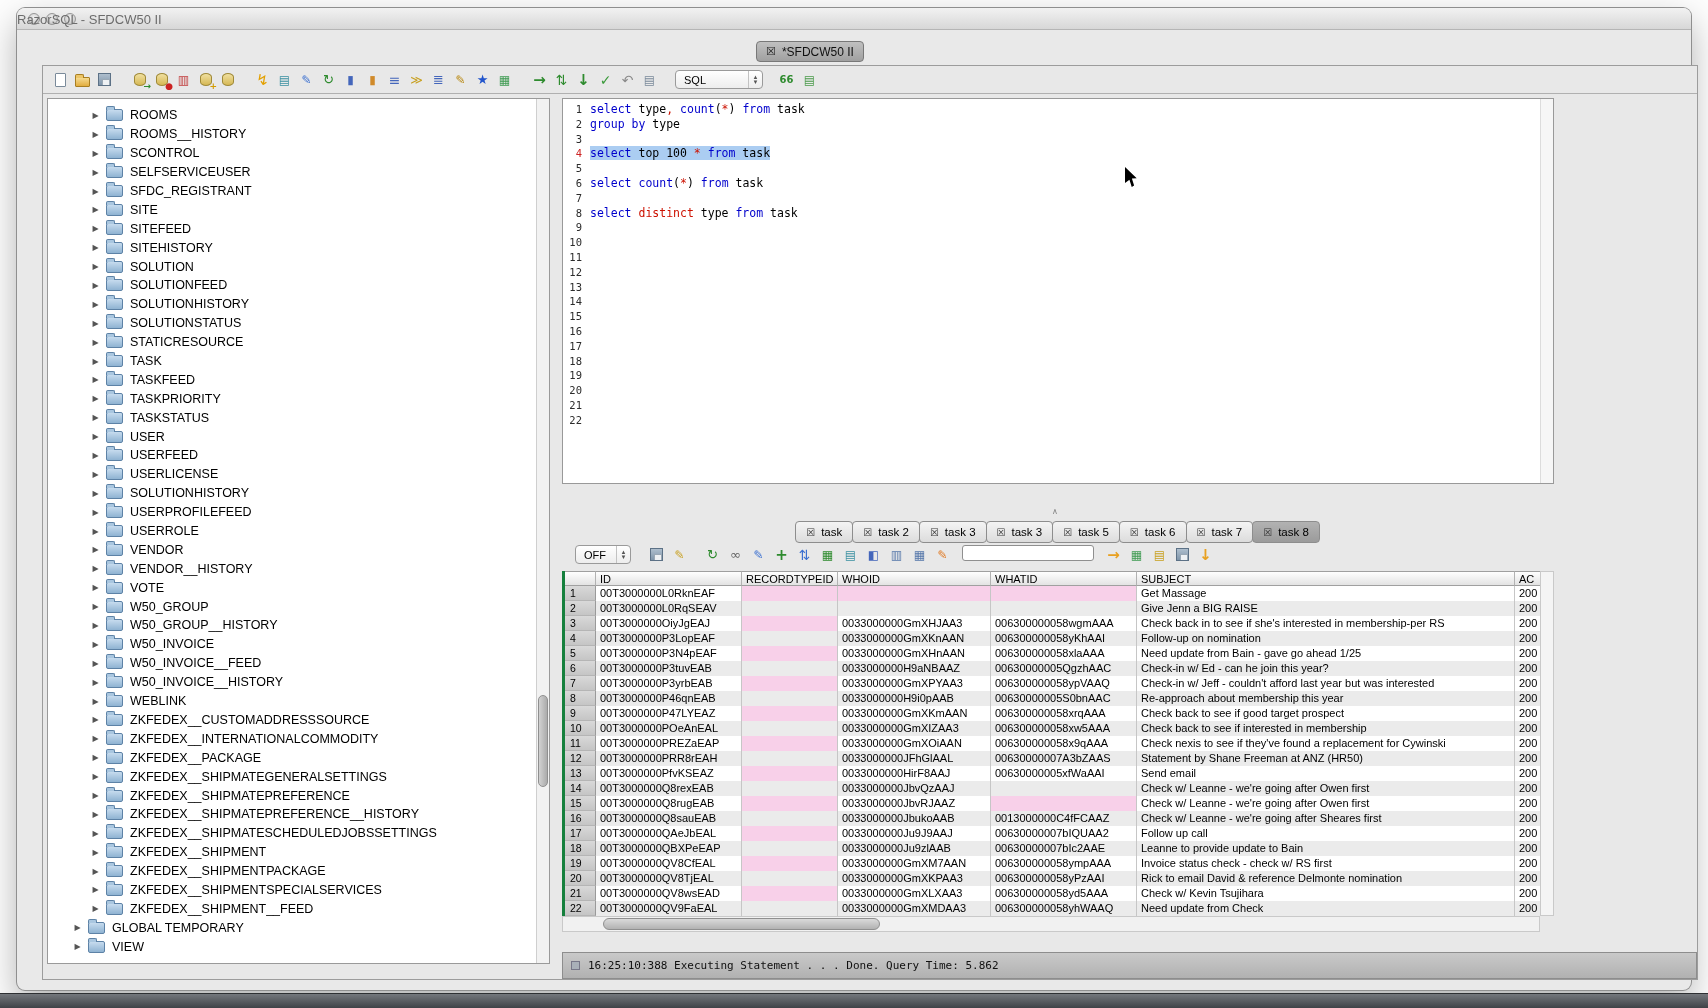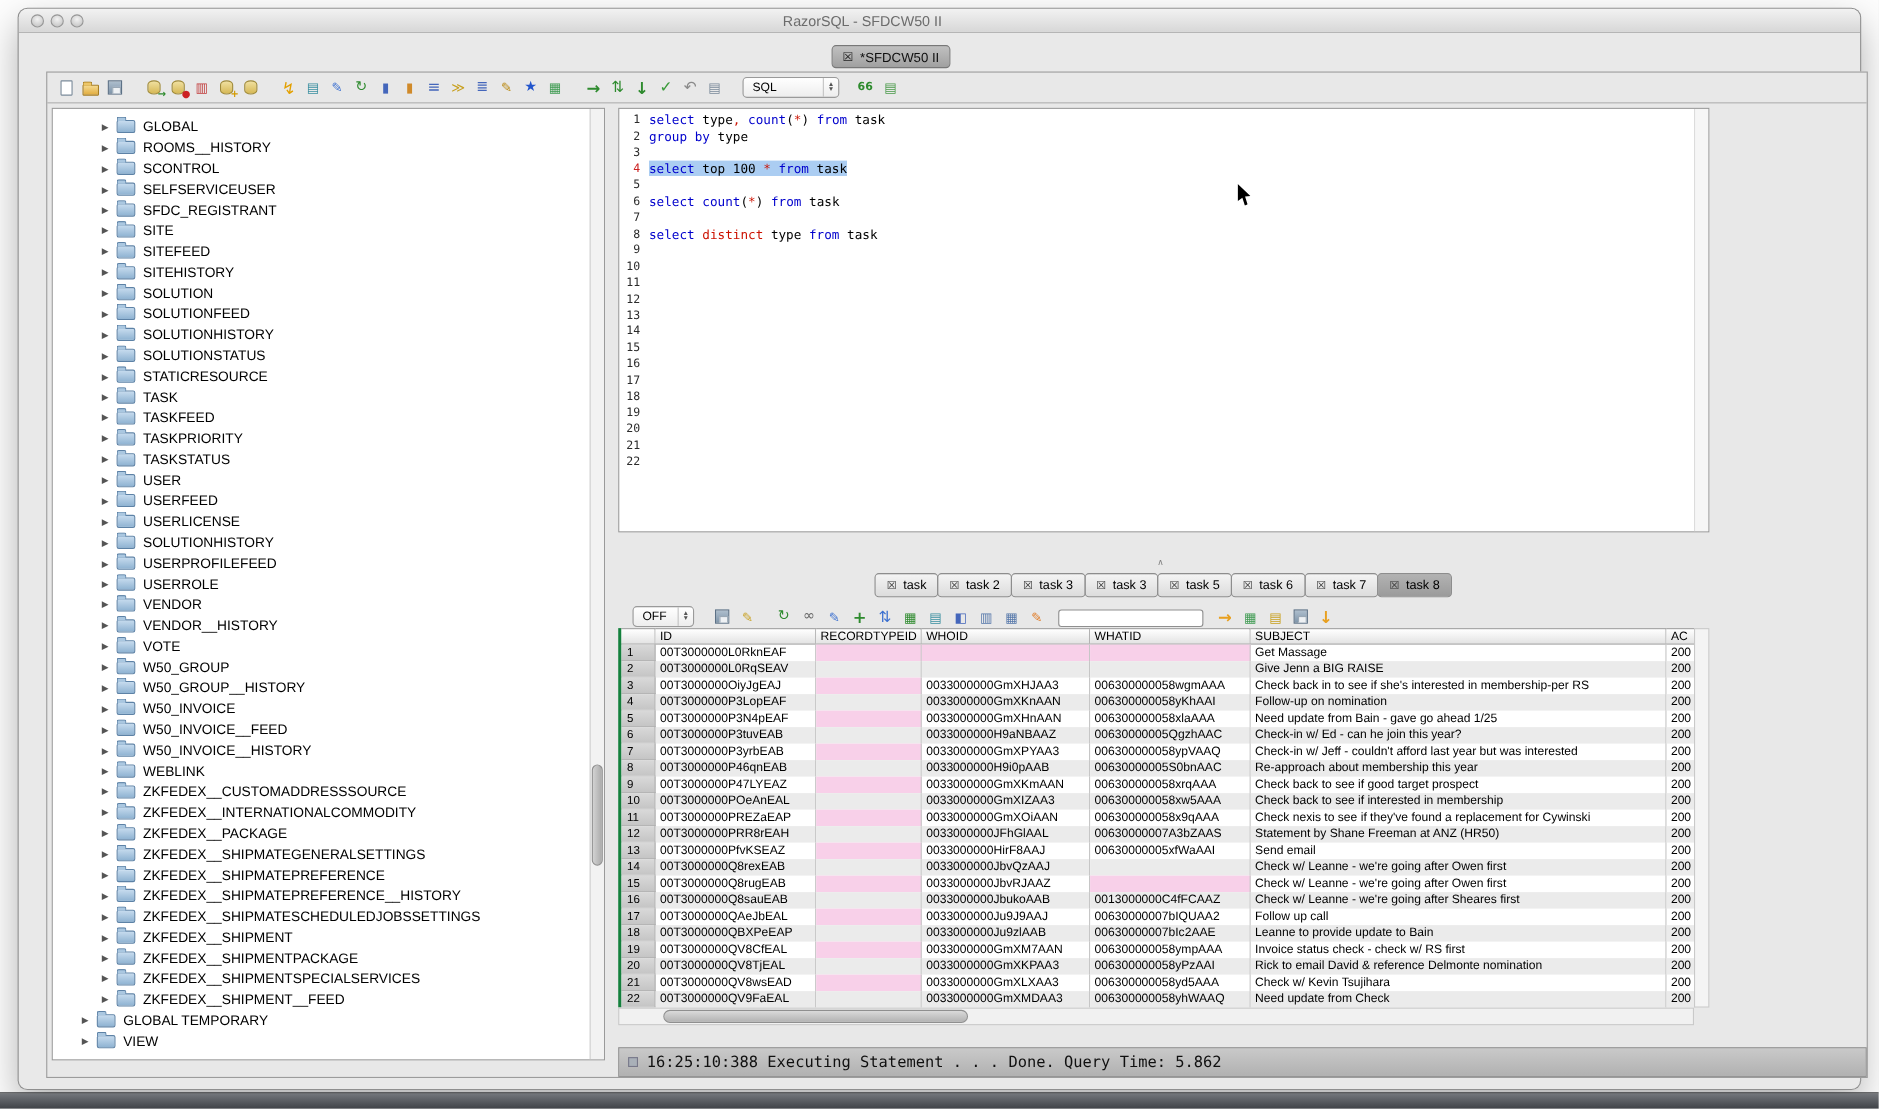--- a/index.html
+++ b/index.html
@@ -3,21 +3,21 @@
 <meta charset="utf-8">
 <style>
   *{box-sizing:border-box}
   html,body{margin:0;padding:0}
   body{width:1708px;height:1008px;background:#fdfdfd;font-family:"Liberation Sans",sans-serif;position:relative;overflow:hidden;-webkit-font-smoothing:antialiased}
 
   
   #window{position:absolute;left:17px;top:8px;width:1674px;height:982px;border-radius:8px;background:#e9e9e9;box-shadow:0 0 0 1px #8f8f8f,0 14px 34px rgba(0,0,0,.30)}
   #titlebar{height:22px;background:linear-gradient(#f2f2f2,#d7d7d7);border-bottom:1px solid #b5b5b5;border-radius:8px 8px 0 0;position:relative}
   .traffic{position:absolute;top:5px;width:12px;height:12px;border-radius:50%;background:radial-gradient(circle at 50% 35%,#f2f2f2,#bdbdbd);border:1px solid #969696}
-  #title-text{position:absolute;left:0;top:4px;width:1534px;text-align:center;font-size:13px;color:#6c6c6c}
+  #title-text{position:absolute;left:0;top:4px;width:1534px;text-align:left;font-size:13px;color:#6c6c6c}
   #doc-tab{position:absolute;top:33px;left:739px;height:21px;padding:0 9px;background:linear-gradient(#c0c0c0,#a0a0a0);border:1px solid #787878;border-radius:4px;display:flex;align-items:center;gap:6px;font-size:12px;color:#101010}
   #doc-tab .x{font-family:"DejaVu Sans",sans-serif;font-size:11px;color:#222}
 
   
   #content-frame{position:absolute;left:25px;top:57px;width:1656px;height:915px;background:#e8e8e8;border:1px solid #9c9c9c}
 
   
   #main-toolbar{position:absolute;left:26px;top:58px;width:1654px;height:28px;border-bottom:1px solid #b0b0b0;display:flex;align-items:center;padding-left:8px}
   .tb-group{display:flex;gap:3px;align-items:center;margin-right:16px}
   .tbicon{width:19px;height:19px;display:flex;align-items:center;justify-content:center;font-family:"DejaVu Sans",sans-serif;font-size:12px;position:relative}
@@ -55,38 +55,38 @@
   #editor-status{position:absolute;left:545px;top:481px;width:992px;height:19px;background:linear-gradient(#c4c4c4,#acacac);border:1px solid #898989;display:flex;align-items:center;justify-content:center;gap:17px;font-size:11px;color:#101010;white-space:nowrap}
   #split-handle{position:absolute;left:1035px;top:499px;font-size:8px;color:#808080;font-family:"DejaVu Sans",sans-serif}
 
   
   #results-tabs{position:absolute;left:545px;top:508px;width:992px;height:27px;display:flex;align-items:flex-end;justify-content:center}
   .rtab{height:22px;padding:0 10px;display:flex;align-items:center;gap:6px;font-size:11.5px;color:#000;background:linear-gradient(#f4f4f4,#dcdcdc);border:1px solid #8d8d8d;border-radius:4px;margin-left:-1px}
   .rtab.active{background:linear-gradient(#b2b2b2,#9b9b9b)}
   .rtab .x{font-family:"DejaVu Sans",sans-serif;font-size:10px;color:#333}
 
   
-  #results-toolbar{position:absolute;left:545px;top:537px;width:992px;height:25px;display:flex;align-items:flex-end;gap:4px;padding-left:13px}
+  #results-toolbar{position:absolute;left:545px;top:537px;width:992px;height:25px;display:flex;align-items:flex-start;gap:4px;padding-left:13px}
   #off-combo{width:56px;margin-right:12px}
   #grid-search{width:132px;height:16px;border:1px solid #8f8f8f;border-radius:3px;font-size:11px;padding:0 4px;margin:0 6px;background:#fff;font-family:"Liberation Sans",sans-serif}
 
   
   #results-table{position:absolute;left:545px;top:563px;width:978px;background:#fff;border-left:3px solid #15803d}
   .trow{display:grid;grid-template-columns:31px 146px 96px 153px 146px 378px 26px;height:15px;line-height:14px;font-size:11px}
   .cell{border-right:1px solid #c6c6c6;padding:0 4px;overflow:hidden;white-space:nowrap;color:#000}
   .trow.header .cell{background:linear-gradient(#ffffff,#e3e3e3);border-top:1px solid #a0a0a0;border-bottom:1px solid #a0a0a0;border-right:1px solid #b2b2b2}
   .rownum{background:linear-gradient(#d9d9d9,#c5c5c5);border-right:1px solid #9a9a9a;border-bottom:1px solid #b5b5b5;padding-left:5px;font-size:10.5px}
   .trow.g .cell:not(.rownum){background:#ebebeb}
   .trow .cell.null{background:#f8d0e9}
   #results-vscroll{position:absolute;left:1523px;top:563px;width:14px;height:345px;background:#f4f4f4;border:1px solid #c9c9c9}
   #results-hscroll{position:absolute;left:545px;top:908px;width:978px;height:16px;background:#f1f1f1;border:1px solid #c9c9c9}
   #hthumb{position:absolute;left:40px;top:1px;width:277px;height:12px;background:linear-gradient(#dadada,#b2b2b2);border:1px solid #8f8f8f;border-radius:6px}
 
   
-  #status-bar{position:absolute;left:545px;top:944px;width:1135px;height:27px;background:linear-gradient(#c9c9c9,#b1b1b1);border:1px solid #8d8d8d;display:flex;align-items:center;gap:8px;padding-left:8px;font-family:"DejaVu Sans Mono",monospace;font-size:14px;color:#101010}
+  #status-bar{position:absolute;left:545px;top:944px;width:1135px;height:27px;background:linear-gradient(#c9c9c9,#b1b1b1);border:1px solid #8d8d8d;display:flex;align-items:center;gap:8px;padding-left:8px;font-family:"DejaVu Sans Mono",monospace;font-size:11px;color:#101010}
   #status-led{width:9px;height:9px;background:#a9b0b8;border:1px solid #778}
 
   
   #dock{position:absolute;left:0;top:993px;width:1708px;height:15px;background:linear-gradient(#74777c,#3f4247);border-top:1px solid #2e3033}
   #cursor{position:absolute;left:1125px;top:167px;width:13px;height:20px;background:#000;clip-path:polygon(0% 0%,0% 80%,34% 64%,52% 100%,70% 93%,53% 58%,90% 56%);filter:drop-shadow(0 0 1px #fff)}
 </style>
 </head>
 <body>
 
 <div id="window">
@@ -170,21 +170,21 @@
         <span class="tbicon" style="color: rgb(46, 139, 46); font-size: 10px; font-weight: 700;">66</span>
         <span class="tbicon" style="color: rgb(74, 154, 74);">▤</span>
       </span>
   </div>
 
   <div id="tree-panel">
     <div id="tree-items">
         <div class="tree-row lvl2">
           <span class="twisty">▶</span>
           <span class="tfolder"></span>
-          <span>GLOBAL</span>
+          <span>ROOMS</span>
         </div>
         <div class="tree-row lvl2">
           <span class="twisty">▶</span>
           <span class="tfolder"></span>
           <span>ROOMS__HISTORY</span>
         </div>
         <div class="tree-row lvl2">
           <span class="twisty">▶</span>
           <span class="tfolder"></span>
           <span>SCONTROL</span>

